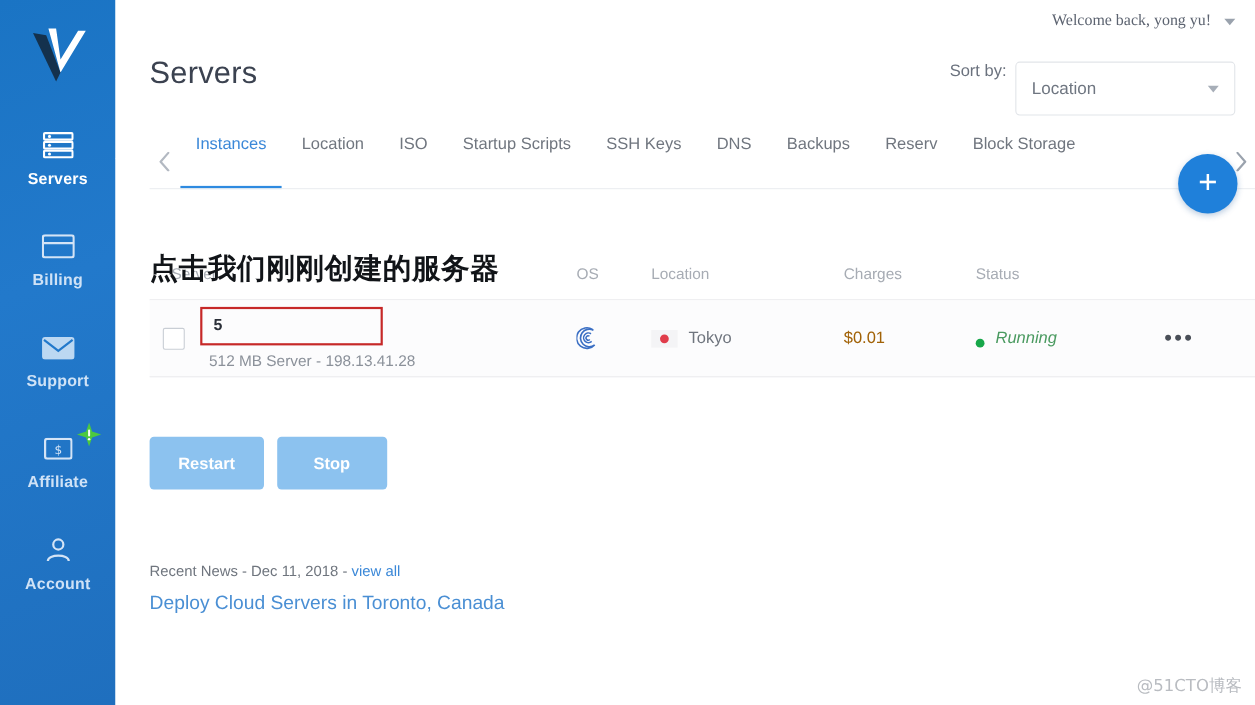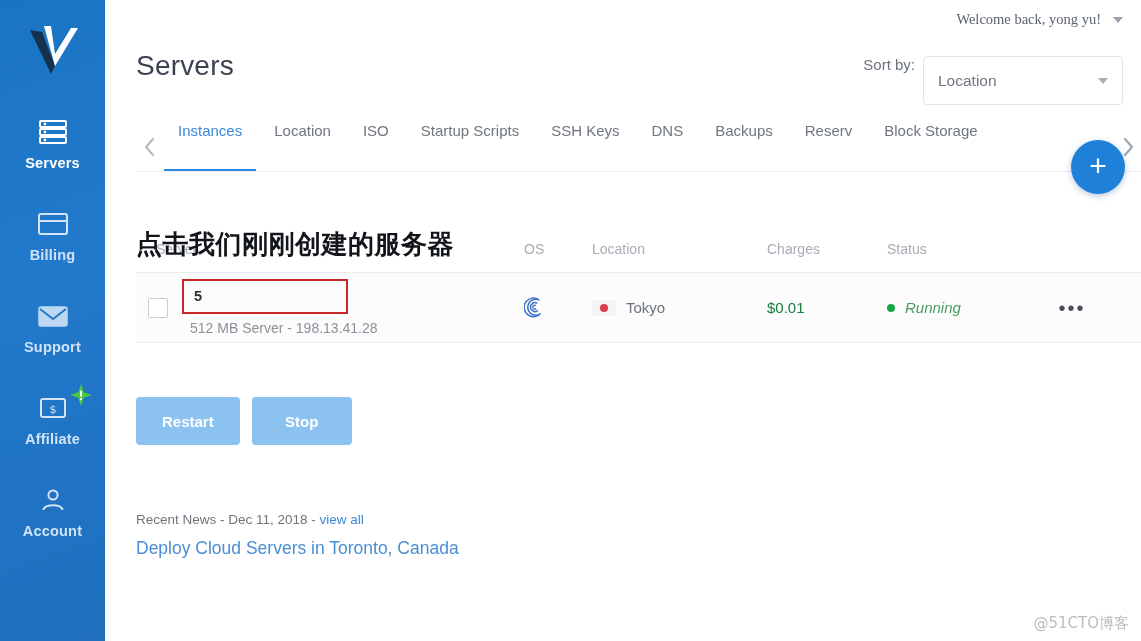--- a/index.html
+++ b/index.html
@@ -266,21 +266,21 @@
     position: relative;
     height: 70px;
     display: flex;
     align-items: center;
     background: #fcfcfd;
     border-bottom: 1px solid #ececee;
   }
   .cell {
     flex: 0 0 auto;
     display: flex;
-    align-items: center;
+    align-items: flex-end;
   }
   .chk {
     width: 20px; height: 20px;
     border: 1px solid #c9ced5;
     border-radius: 2px;
     background: #fff;
     flex: 0 0 20px;
     cursor: pointer;
   }
   .server-cell {
@@ -317,21 +317,21 @@
     justify-content: center;
     margin-right: 10px;
     flex: 0 0 24px;
   }
   .flag-dot {
     width: 8px; height: 8px;
     border-radius: 50%;
     background: #e03c4a;
   }
   .loc-text { font-size: 15px; color: #6f757e; }
-  .charge-text { font-size: 15px; color: #15803d; }
+  .charge-text { font-size: 15px; color: #a16207; }
   .status-dot {
     width: 8px; height: 8px;
     border-radius: 50%;
     background: #17a74a;
     margin-right: 10px;
     flex: 0 0 8px;
   }
   .status-text { font-size: 15px; color: #4a9a60; font-style: italic; }
   .dots {
     font-size: 20px;

